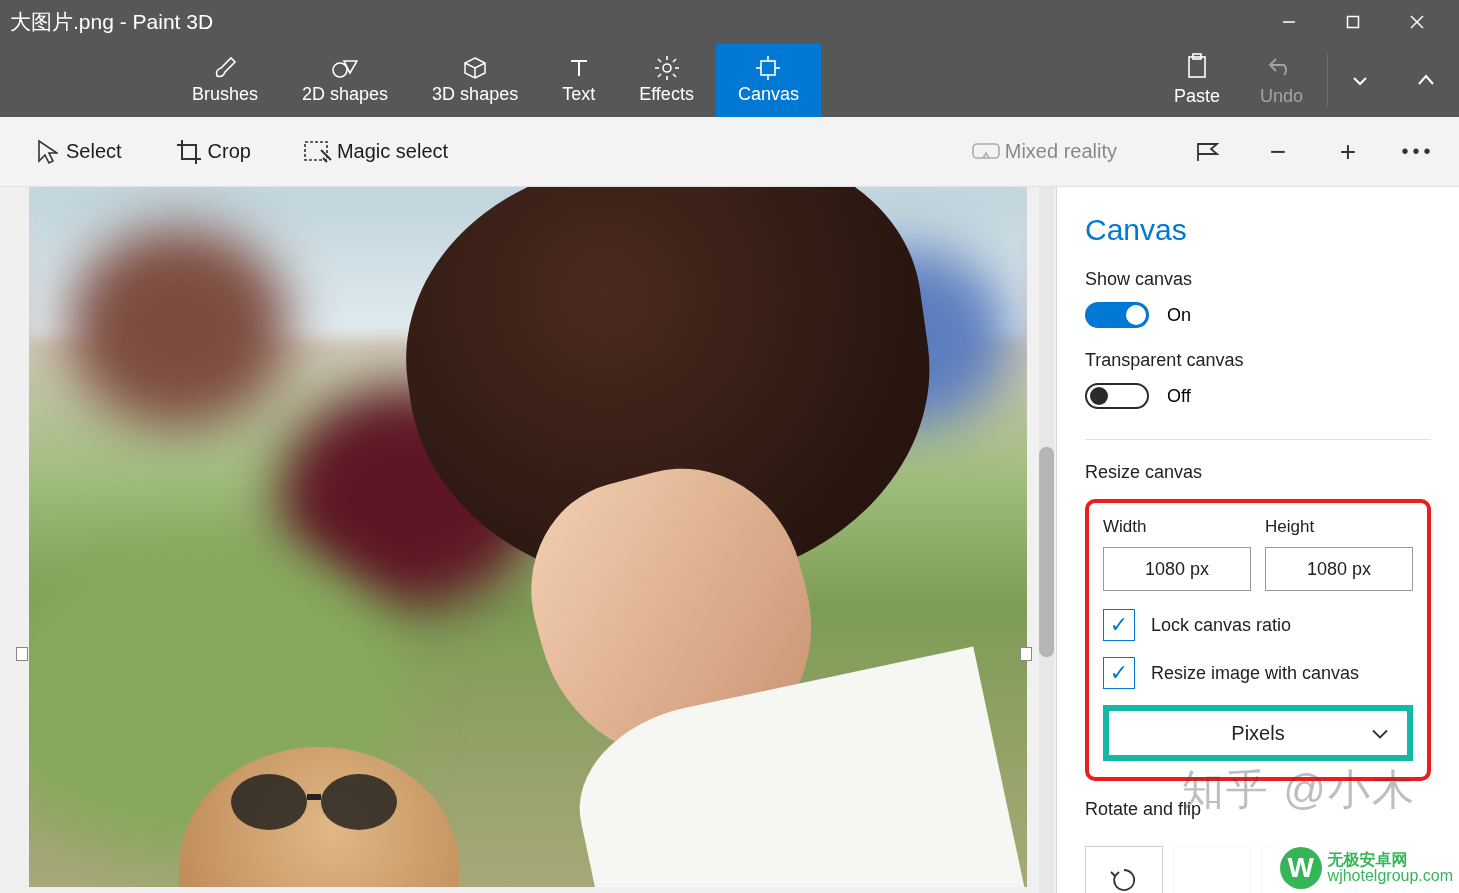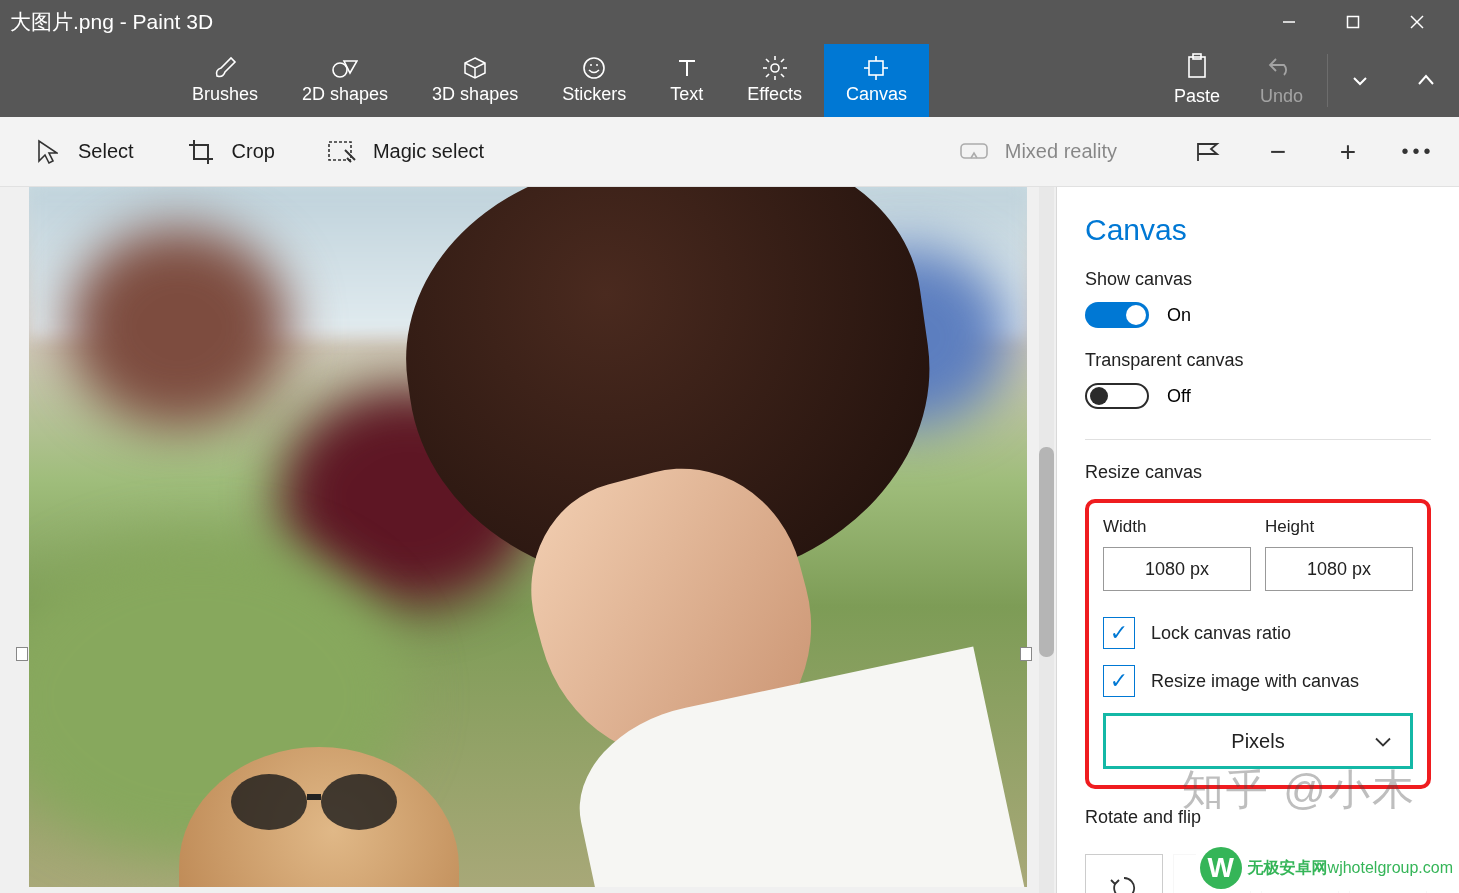--- a/index.html
+++ b/index.html
@@ -13,21 +13,21 @@
 .ribbon .btn.menu { padding:0 28px; }
 .ribbon .btn.active { background:#0078d4; }
 .ribbon .icon { height:24px; display:flex; align-items:center; justify-content:center; }
 .ribbon .label { font-size:18px; }
 .ribbon .spacer { flex:1; }
 .ribbon .right-btn { display:flex; flex-direction:column; align-items:center; justify-content:center; padding:0 20px; color:#fff; font-size:18px; gap:8px; }
 .ribbon .right-btn.disabled { opacity:0.45; }
 .ribbon .chev-group { display:flex; align-items:center; padding:0 10px; gap:8px; }
 .divider-v { width:1px; background:#6d6d6d; margin:10px 4px; }
 .toolbar2 { height:70px; background:#f3f3f3; border-bottom:1px solid #e1e1e1; display:flex; align-items:center; padding:0 6px; }
-.toolbar2 .tbtn { display:flex; align-items:center; gap:16px; padding:0 26px; height:70px; font-size:20px; color:#1c1c1c; }
+.toolbar2 .tbtn { display:flex; align-items:center; gap:4px; padding:0 26px; height:70px; font-size:20px; color:#1c1c1c; }
 .toolbar2 .tbtn.disabled { opacity:0.5; }
 .toolbar2 .ticon { display:flex; align-items:center; justify-content:center; width:30px; }
 .toolbar2 .spacer { flex:1; }
 .toolbar2 .zoom { display:flex; align-items:center; justify-content:center; width:70px; height:70px; font-size:28px; color:#333; }
 .body { display:flex; height:706px; }
 .canvas-area { flex:1; background:#f0f0f0; position:relative; overflow:hidden; }
 .photo { position:absolute; left:29px; top:0; width:998px; height:700px; background:linear-gradient(180deg,#c9dbe2 0%,#d5c9bf 20%,#9fbd7b 42%,#7d9c56 60%,#a8a878 100%); overflow:hidden; }
 .photo .sky { position:absolute; left:0; top:0; right:0; height:150px; background:linear-gradient(180deg,#bfd2db,#e2ecf0); filter:blur(8px); }
 .photo .blob { position:absolute; border-radius:50%; filter:blur(26px); }
 .photo .hair { position:absolute; left:380px; top:-30px; width:520px; height:430px; border-radius:50% 45% 55% 60%; background:radial-gradient(circle at 40% 30%,#4a2a1f,#1c0e0a); transform:rotate(-8deg); }
@@ -43,35 +43,35 @@
 .sp-label { font-size:18px; color:#222; margin-bottom:12px; }
 .sp-row { display:flex; align-items:center; gap:18px; margin-bottom:22px; }
 .toggle { width:64px; height:26px; border-radius:13px; position:relative; }
 .toggle.on { background:#0078d4; }
 .toggle.on .knob { position:absolute; right:3px; top:3px; width:20px; height:20px; border-radius:50%; background:#fff; }
 .toggle.off { background:#fff; border:2px solid #2b2b2b; }
 .toggle.off .knob { position:absolute; left:3px; top:2px; width:18px; height:18px; border-radius:50%; background:#2b2b2b; }
 .sp-hr { border:none; border-top:1px solid #e0e0e0; margin:8px 0 22px 0; }
 .sp-section-title { font-size:18px; color:#222; margin-bottom:16px; }
 .red-box { border:4px solid #ef1c1f; border-radius:10px; padding:14px 14px 16px 14px; margin-bottom:18px; }
-.dims { display:flex; gap:14px; margin-bottom:26px; }
+.dims { display:flex; gap:14px; margin-bottom:18px; }
 .dim-col { flex:1; }
 .dim-label { font-size:17px; color:#222; margin-bottom:10px; }
 .dim-input { width:100%; height:44px; border:1px solid #999; background:#fff; text-align:center; font-size:18px; color:#222; display:flex; align-items:center; justify-content:center; }
 .check-row { display:flex; align-items:center; gap:16px; margin-bottom:16px; font-size:18px; color:#222; }
 .checkbox { width:32px; height:32px; border:1px solid #0078d4; display:flex; align-items:center; justify-content:center; }
 .check-mark { color:#0078d4; font-size:22px; }
-.unit-dd { height:56px; border:3px solid #14b8a6; background:#fff; display:flex; align-items:center; justify-content:center; position:relative; font-size:20px; color:#222; }
+.unit-dd { height:56px; border:6px solid #14b8a6; background:#fff; display:flex; align-items:center; justify-content:center; position:relative; font-size:20px; color:#222; }
 .unit-dd .chev { position:absolute; right:18px; top:50%; transform:translateY(-50%); }
 .rotate-row { display:flex; gap:10px; margin-top:10px; }
 .rot-btn { width:78px; height:68px; border:1px solid #ccc; background:#fff; display:flex; align-items:center; justify-content:center; }
 .watermark { position:absolute; right:43px; bottom:75px; font-size:42px; color:rgba(70,70,70,0.35); font-weight:300; letter-spacing:2px; }
 .bottom-brand { position:absolute; right:2px; bottom:2px; display:flex; align-items:center; gap:6px; background:#fff; padding:2px 4px; }
 .bottom-brand .w { width:42px; height:42px; border-radius:50%; background:#35b558; color:#fff; display:flex; align-items:center; justify-content:center; font-size:28px; font-weight:700; }
-.bottom-brand .txt { display:flex; flex-direction:row; line-height:1; }
+.bottom-brand .txt { display:flex; flex-direction:column; line-height:1; }
 .bottom-brand .txt .cn { font-size:16px; font-weight:700; color:#35b558; }
 .bottom-brand .txt .dm { font-size:16px; color:#35b558; }
 </style>
 </head>
 <body>
 
 <div class="titlebar">
   <span class="title">大图片.png - Paint 3D</span>
   <div class="wc">
     <svg width="14" height="14">
@@ -110,31 +110,20 @@
     </span>
     <span class="label">2D shapes</span>
   </div>
   <div class="btn">
     <span class="icon">
       <svg width="24" height="24">
           <path d="M12 2 L22 7 L22 17 L12 22 L2 17 L2 7 Z M2 7 L12 12 L22 7 M12 12 L12 22" fill="none" stroke="#fff" stroke-width="1.5"></path>
         </svg>
     </span>
     <span class="label">3D shapes</span>
-  </div>
-  <div class="btn">
-    <span class="icon">
-      <svg width="24" height="24">
-          <circle cx="12" cy="12" r="10" fill="none" stroke="#fff" stroke-width="1.6"></circle>
-          <path d="M7 14 Q12 19 17 14" fill="none" stroke="#fff" stroke-width="1.6"></path>
-          <circle cx="9" cy="9" r="1" fill="#fff"></circle>
-          <circle cx="15" cy="9" r="1" fill="#fff"></circle>
-        </svg>
-    </span>
-    <span class="label">Stickers</span>
   </div>
   <div class="btn">
     <span class="icon">
       <svg width="24" height="24">
           <path d="M4 5 H20 M12 5 V20" stroke="#fff" stroke-width="2"></path>
         </svg>
     </span>
     <span class="label">Text</span>
   </div>
   <div class="btn">

